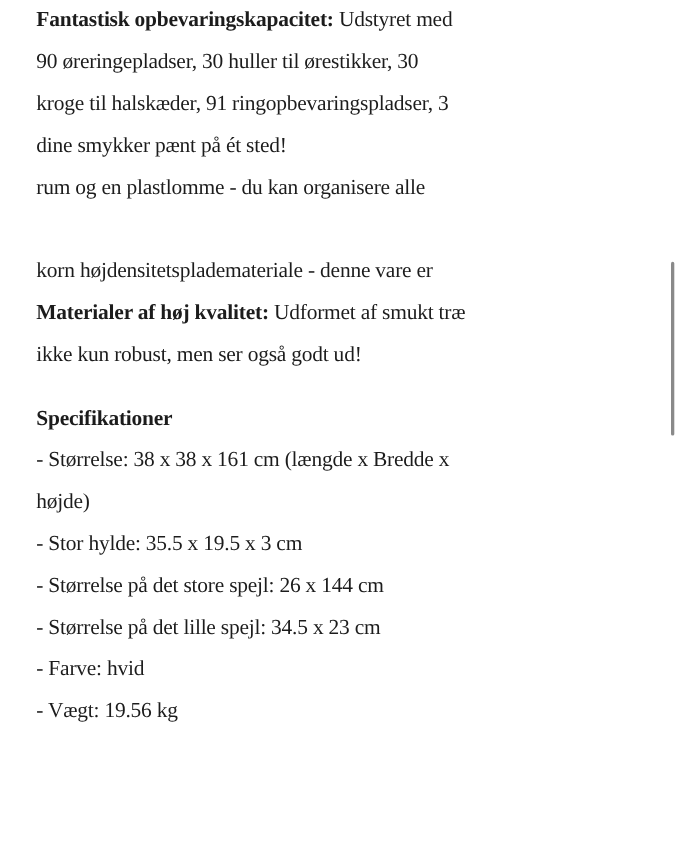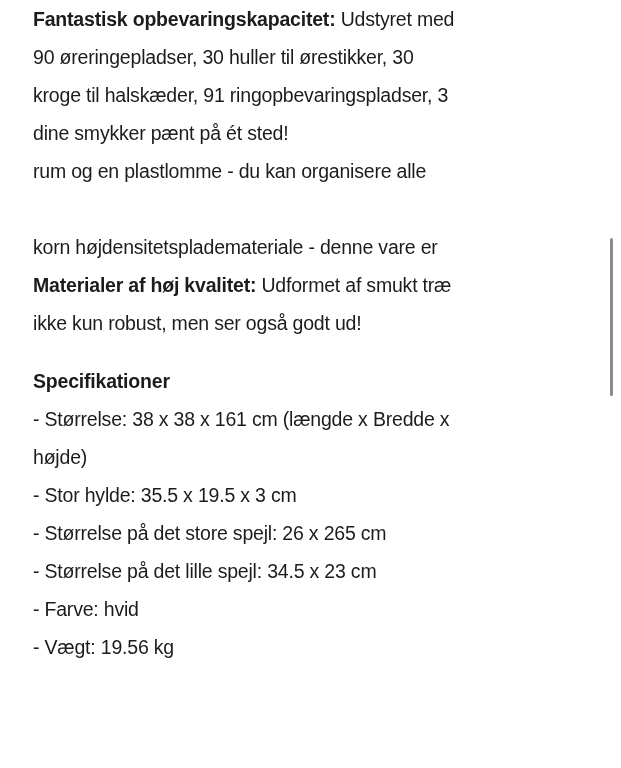--- a/index.html
+++ b/index.html
@@ -15,20 +15,21 @@
     font-family: "Liberation Sans", "DejaVu Sans", sans-serif;
     color: #1c1c1c;
   }
   .content {
     position: absolute;
     left: 33px;
     top: 0;
     width: 560px;
     font-size: 19.5px;
     letter-spacing: -0.2px;
+    font-family: Liberation Serif, serif;
   }
   .line {
     height: 38px;
     line-height: 38px;
     white-space: nowrap;
   }
   .gap {
     height: 38px;
   }
   .gap-small {
@@ -72,20 +73,20 @@
     <div class="line">ikke kun robust, men ser også godt ud!</div>
   </div>
 
   <div class="gap-small"></div>
 
   <div>
     <div class="line b">Specifikationer</div>
     <div class="line">- Størrelse: 38 x 38 x 161 cm (længde x Bredde x</div>
     <div class="line">højde)</div>
     <div class="line">- Stor hylde: 35.5 x 19.5 x 3 cm</div>
-    <div class="line">- Størrelse på det store spejl: 26 x 265 cm</div>
+    <div class="line">- Størrelse på det store spejl: 26 x 144 cm</div>
     <div class="line">- Størrelse på det lille spejl: 34.5 x 23 cm</div>
     <div class="line">- Farve: hvid</div>
     <div class="line">- Vægt: 19.56 kg</div>
   </div>
 </div>
 
 <div class="scrollbar"></div>
 
 </body></html>

